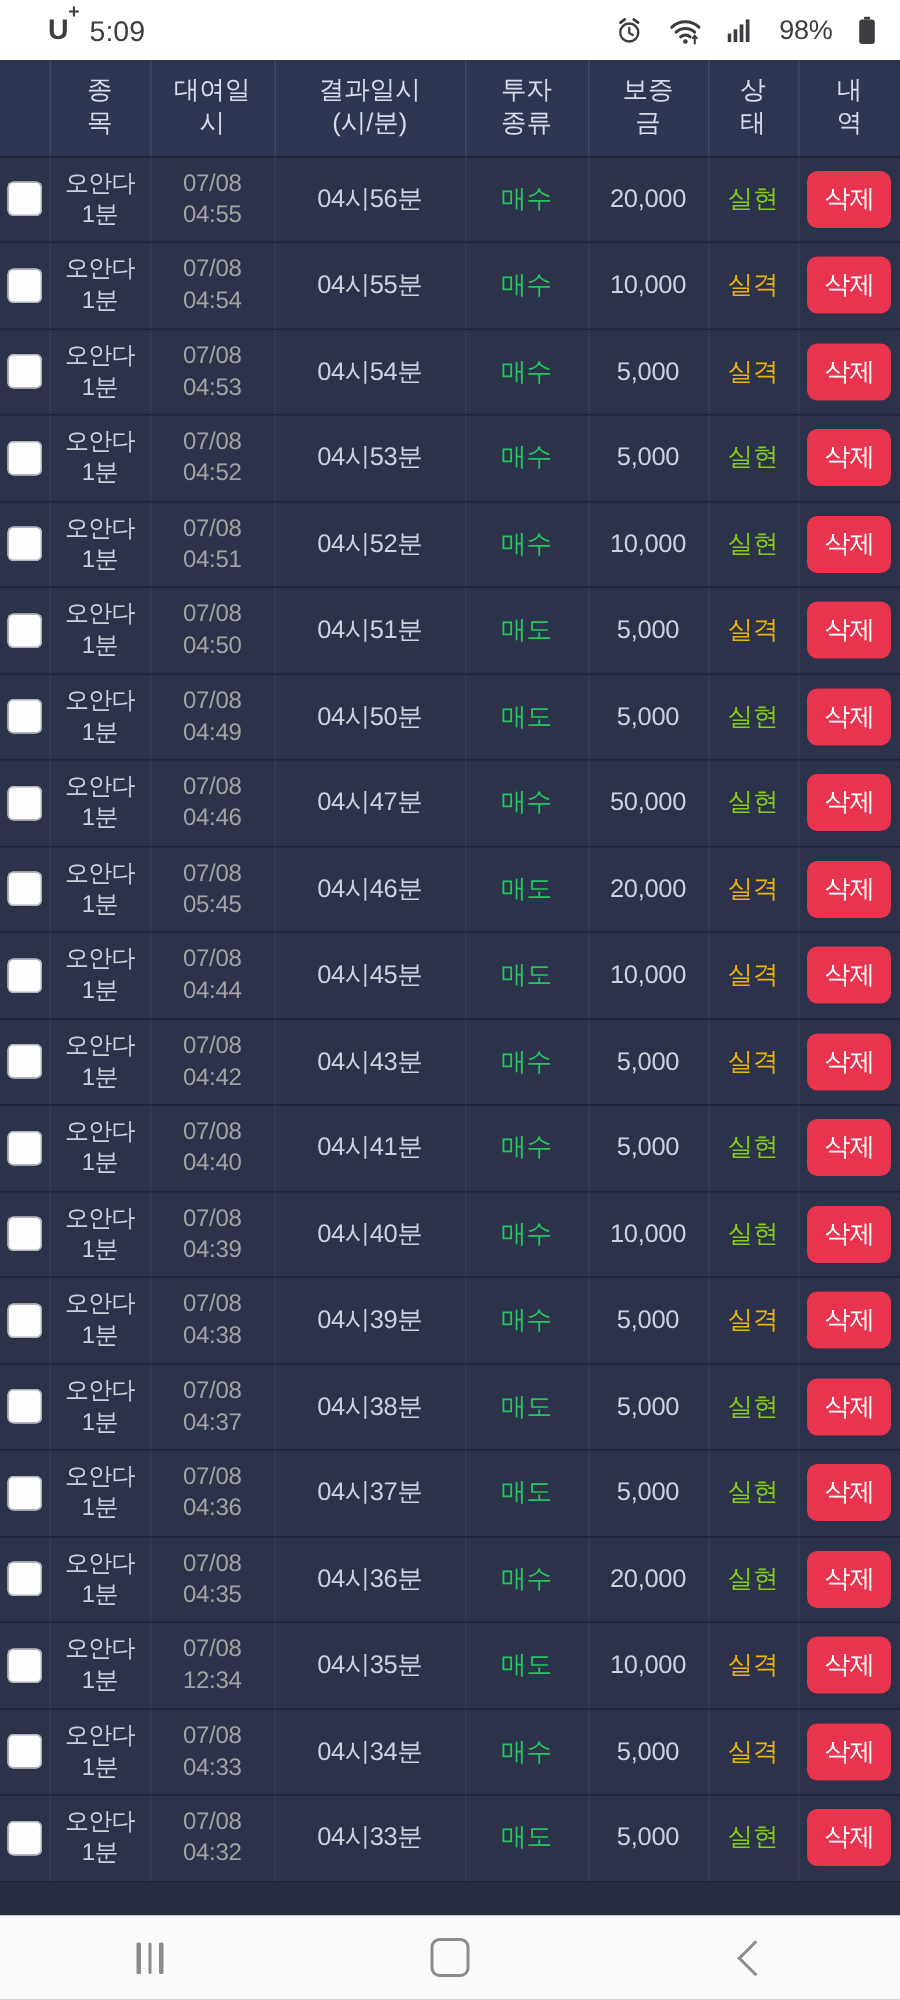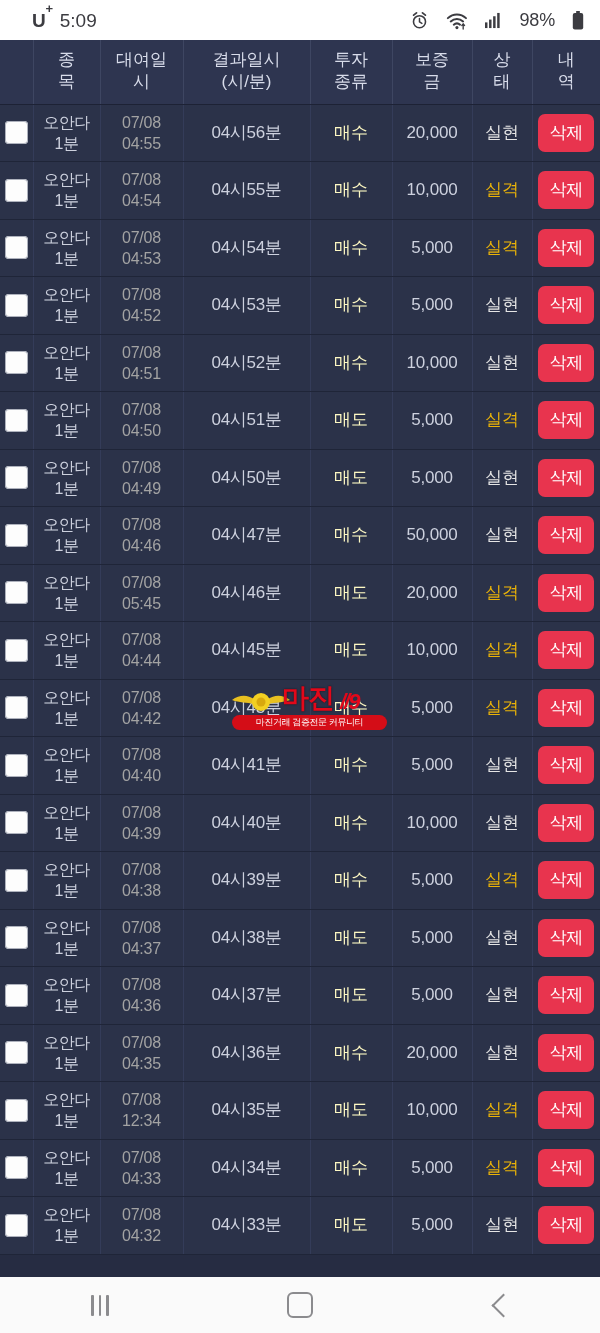--- a/index.html
+++ b/index.html
@@ -109,24 +109,24 @@
     padding: 6px 1px;
     line-height: 1.32;
     height: 57.5px;
     box-sizing: border-box;
   }
   tbody td:last-child { border-right: none; margin-top: 26px; }
 
   td.cell-sym   { font-size: 16px; color: #cdd1de; letter-spacing: -0.5px; }
   td.cell-lend  { font-size: 16px; color: #a3a3a3; letter-spacing: -0.2px; }
   td.cell-res   { font-size: 17px; color: #cdd1de; letter-spacing: -0.3px; }
-  td.cell-type  { font-size: 17px; color: #fef9c3; }
+  td.cell-type  { font-size: 17px; color: #22c55e; }
   td.cell-amt   { font-size: 17px; color: #cdd1de; letter-spacing: -0.2px; }
   td.cell-stat  { font-size: 17px; }
-  .stat-win  { color: #e5e5e5; }
+  .stat-win  { color: #84cc16; }
   .stat-lose { color: #eab308; }
 
   .chk {
     width: 23px;
     height: 23px;
     background: #fdfdfd;
     border-radius: 4px;
     margin: 0 auto;
     display: block;
     box-shadow: 0 0 0 1px #aeb2bd inset;
@@ -572,31 +572,20 @@
           <td class="cell-lend"><span>07/08</span><br><span>04:32</span></td>
           <td class="cell-res"><span>04시33분</span></td>
           <td class="cell-type"><span>매도</span></td>
           <td class="cell-amt"><span>5,000</span></td>
           <td class="cell-stat"><span class="stat-win">실현</span></td>
           <td><button class="del-btn">삭제</button></td>
         </tr>
       </tbody>
   </table>
 
-  <div class="watermark">
-    <svg class="wm-wing" viewBox="0 0 62 30">
-      <path d="M2 13 C10 7, 18 8, 24 12 L24 17 C17 15, 9 16, 2 13Z" fill="#e8c020"></path>
-      <path d="M60 13 C52 7, 44 8, 38 12 L38 17 C45 15, 53 16, 60 13Z" fill="#e8c020"></path>
-      <circle cx="31" cy="15" r="9" fill="#f2cf22"></circle>
-      <circle cx="31" cy="15" r="4.5" fill="#d8a80e"></circle>
-    </svg>
-    <div class="wm-text">마진</div>
-    <div class="wm-slash">//9</div>
-    <div class="wm-band">마진거래 검증전문 커뮤니티</div>
-  </div>
 </div>
 
 <div class="navbar">
   <div class="nav-btn">
     <span class="nav-recents">
         <i></i>
         <i></i>
         <i></i>
       </span>
   </div>

